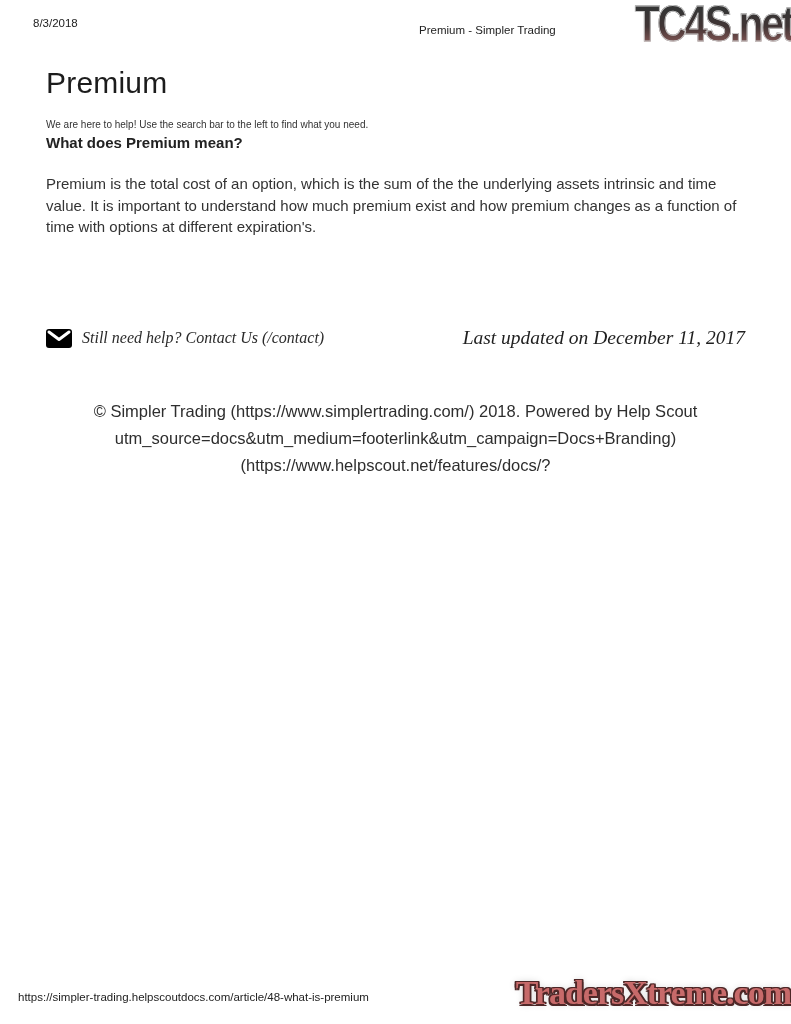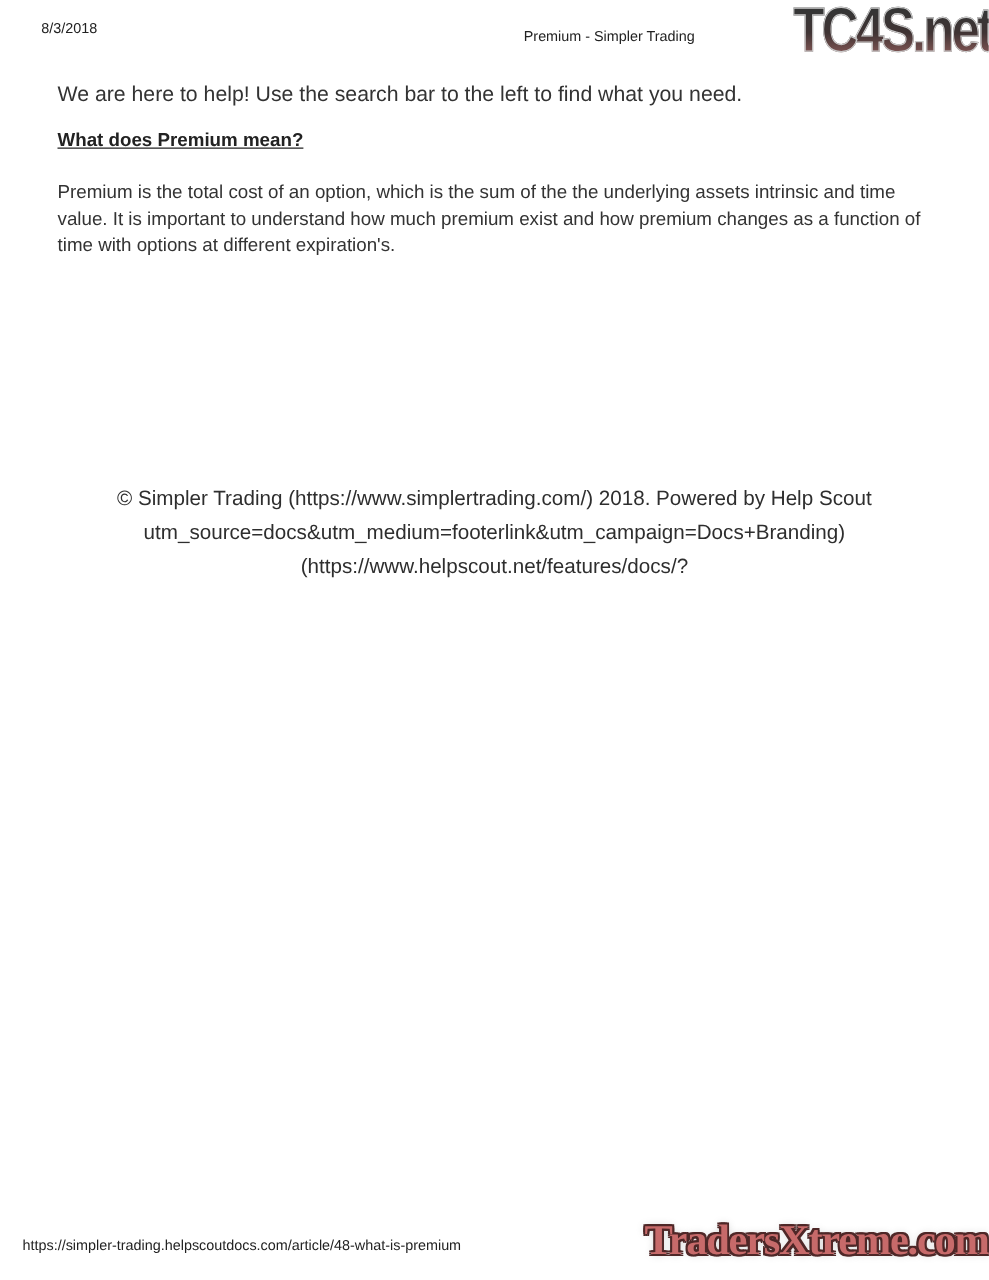--- a/index.html
+++ b/index.html
@@ -69,30 +69,29 @@
     top: 66px;
   }
   .article h1 {
     font-size: 30px;
     font-weight: 400;
     color: #1c1c1c;
     letter-spacing: 0.2px;
     margin-bottom: 19px;
   }
   .article .intro {
-    font-size: 17px;
+    font-size: 10px;
     color: #333333;
-    margin-bottom: 18px;
+    margin-bottom: 4px;
   }
   .article .question {
     font-size: 15px;
     font-weight: 700;
     color: #222222;
     margin-bottom: 22px;
-    text-decoration: underline;
   }
   .article .body-text {
     font-size: 15px;
     line-height: 21.5px;
     color: #333333;
   }
 
   
   .meta-row {
     position: absolute;
@@ -121,21 +120,21 @@
     font-style: italic;
     font-size: 19.5px;
     color: #1f1f1f;
   }
 
   
   .footer-copy {
     position: absolute;
     left: 0;
     right: 0;
-    top: 386px;
+    top: 398px;
     text-align: center;
     font-size: 16.5px;
     line-height: 27px;
     color: #2e2e2e;
   }
 
   
   .dlsub-wrap {
     position: absolute;
     left: 0;
@@ -190,25 +189,38 @@
 </head>
 <body>
 
 <div class="page">
 
   <span class="print-date">8/3/2018</span>
   <span class="print-title">Premium - Simpler Trading</span>
   <div class="tc4s">TC4S.net</div>
 
   <div class="article">
+    <h1>Premium</h1>
     <p class="intro">We are here to help! Use the search bar to the left to find what you need.</p>
     <p class="question">What does Premium mean?</p>
     <p class="body-text">Premium is the total cost of an option, which is the sum of the the underlying assets intrinsic and time value. It is important to understand how much premium exist and how premium changes as a function of time with options at different expiration's.</p>
   </div>
 
+  <div class="meta-row">
+    <div class="contact">
+      <span class="mail-icon">
+        <svg width="26" height="19" viewBox="0 0 26 19" xmlns="http://www.w3.org/2000/svg">
+          <rect x="0" y="0" width="26" height="19" rx="3" fill="#000000"></rect>
+          <path d="M3 3 L13 10.5 L23 3" stroke="#ffffff" stroke-width="3" fill="none" stroke-linecap="round" stroke-linejoin="round"></path>
+        </svg>
+      </span>
+      <span class="contact-label">Still need help? Contact Us (/contact)</span>
+    </div>
+    <div class="updated">Last updated on December 11, 2017</div>
+  </div>
 
   <div class="footer-copy">
     <div>© Simpler Trading (https://www.simplertrading.com/) 2018. Powered by Help Scout</div>
     <div>utm_source=docs&amp;utm_medium=footerlink&amp;utm_campaign=Docs+Branding)</div>
     <div>(https://www.helpscout.net/features/docs/?</div>
   </div>
 
 
   <span class="print-url">https://simpler-trading.helpscoutdocs.com/article/48-what-is-premium</span>
   <div class="traders">TradersXtreme.com</div>

